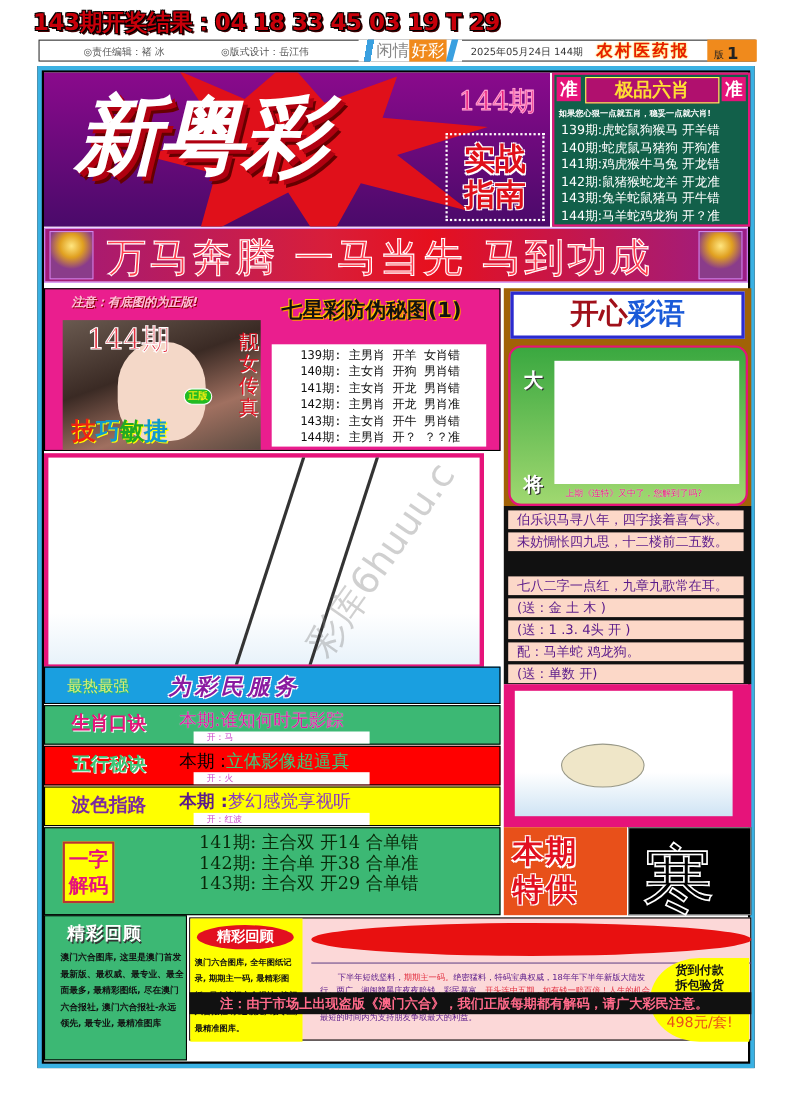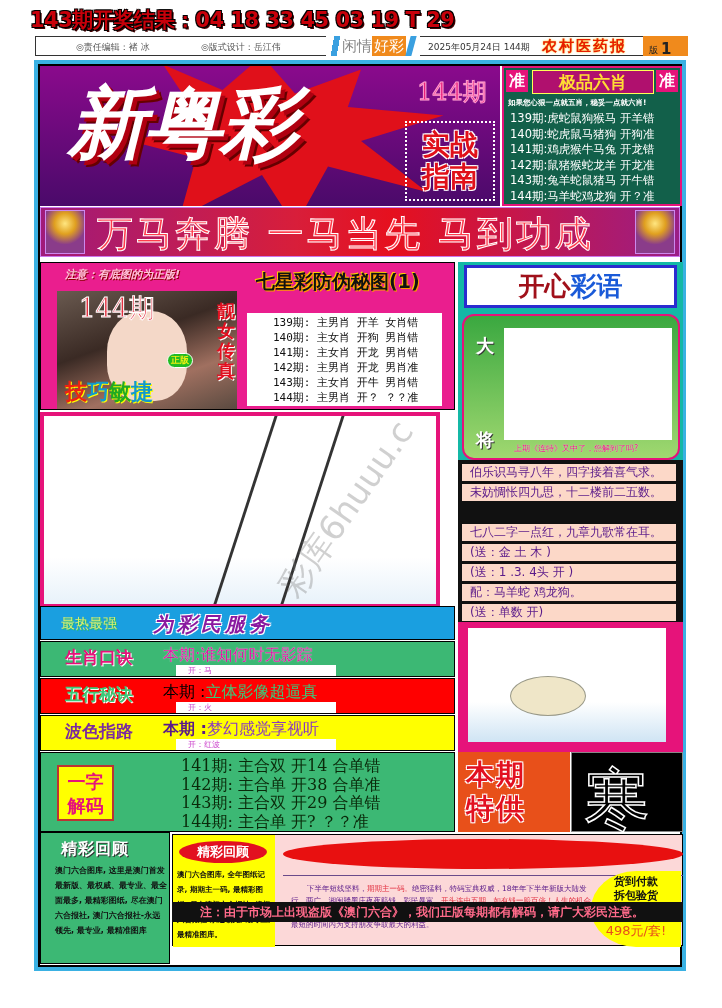--- a/index.html
+++ b/index.html
@@ -39,30 +39,30 @@
 #slogan{left:40px;top:207px;width:640px;height:50px;background:linear-gradient(90deg,#a01a7a,#d81e3a 40%,#e6101e 55%,#9a1e86);border:1px solid #c7e}
 #slogan .buddha{position:absolute;top:2px;width:40px;height:44px;border:1px solid #c8e;background:radial-gradient(circle at 50% 30%,#ffe680 0,#e0a020 30%,#8a3c8a 60%)}
 #slogan .buddha.l{left:4px}#slogan .buddha.r{right:4px}
 #slogan .txt{position:absolute;left:56px;top:2px;font-size:36px;color:#ff3c4c;font-family:"DejaVu Serif",serif;letter-spacing:3px;white-space:nowrap;-webkit-text-stroke:1px #fff}
 
 #fax{left:40px;top:262px;width:415px;height:148px;background:#ea1e8e;border:1px solid #000}
 #fax .notice{position:absolute;left:24px;top:4px;font-size:11px;font-weight:bold;color:#ffc0d8;font-style:italic;text-shadow:1px 1px 0 #800}
 #fax .photo{position:absolute;left:16px;top:28px;width:180px;height:118px;background:linear-gradient(160deg,#6a5a50,#3a2a24 40%,#a07060 70%,#5a4a40)}
 #fax .photo .face{position:absolute;left:50px;top:20px;width:80px;height:90px;border-radius:45% 45% 40% 40%;background:#f4d8c8}
 #fax .photo .p144{position:absolute;left:22px;top:0;font-size:26px;color:#e23040;font-family:"DejaVu Serif",serif;-webkit-text-stroke:1px #fff}
-#fax .photo .vtxt{position:absolute;right:0;top:10px;width:20px;font-size:18px;font-weight:bold;color:#e21020;line-height:20px;text-shadow:1px 1px 0 #fff}
+#fax .photo .vtxt{position:absolute;right:0;top:10px;width:20px;font-size:18px;font-weight:normal;color:#e21020;line-height:20px;text-shadow:1px 1px 0 #fff}
 #fax .photo .skill{position:absolute;left:8px;bottom:2px;font-size:22px;font-weight:bold;color:#e21;text-shadow:1px 1px 0 #ff0}
 #fax .photo .skill span:nth-child(2){color:#19c}
 #fax .photo .skill span:nth-child(3){color:#2a2}
 #fax .photo .skill span:nth-child(4){color:#19c}
 #fax .photo .badge{position:absolute;left:110px;top:62px;padding:0 3px;border-radius:8px;background:#2b2;color:#ee1;font-size:9px;font-weight:bold;border:1px solid #fff}
 #fax .qtitle{position:absolute;left:215px;top:6px;font-size:19px;font-weight:bold;color:#111;text-shadow:1px 1px 0 #f90,-1px -1px 0 #fc0}
 #fax .table{position:absolute;left:206px;top:50px;width:195px;height:93px;background:#fff;font-size:11px;line-height:15px;padding:2px 0 0 26px;color:#111;white-space:nowrap;font-family:"DejaVu Sans Mono",monospace}
 
-#happy{left:458px;top:262px;width:225px;height:198px;background:#14b8a6}
+#happy{left:458px;top:262px;width:225px;height:198px;background:#a16207}
 #happy .hd{position:absolute;left:6px;top:3px;width:213px;height:43px;background:#fff;border:3px solid #2b2bd0;font-size:26px;font-weight:bold;text-align:center;line-height:36px}
 #happy .hd .a{color:#a0101a}#happy .hd .b{color:#1a5ad8}
 #happy .pic{position:absolute;left:4px;top:52px;width:218px;height:146px;background:linear-gradient(180deg,#3aa840,#a0d870);border:2px solid #e6137a;border-radius:12px}
 #happy .pic .big{position:absolute;left:12px;font-size:18px;color:#fff;font-weight:bold;text-shadow:1px 1px 0 #333}
 #happy .pic .cap{position:absolute;left:50px;bottom:4px;font-size:8px;color:#e6137a;text-shadow:0 0 1px #fff}
 #happy .pic .img{position:absolute;left:40px;top:12px;width:168px;height:112px;background:#fff}
 
 #poem{left:458px;top:460px;width:225px;height:162px;background:#111}
 #poem .row{position:absolute;left:4px;width:214px;height:17px;background:#fcd8c8;font-size:12px;color:#5a1a8a;padding-left:8px;line-height:17px;white-space:nowrap}
 
@@ -84,21 +84,21 @@
 #svc1 .lbl{color:#e6137a;text-shadow:1px 1px 0 #fff}
 #svc1 .cur{color:#d81aa0;text-shadow:0 0 1px #fff}
 #svc2 .lbl{color:#3cc878;text-shadow:1px 1px 0 #fff}
 #svc2 .cur{color:#3cc878}
 #svc2 .cur .k{color:#000}
 #svc3 .lbl{color:#7a2aa0}
 #svc3 .cur{color:#8a3ac0}
 #svc3 .cur .k{color:#5a1a8a;font-weight:bold}
 
 #decode{left:40px;top:752px;width:415px;height:80px;background:#3cb874;border:1px solid #000}
-#decode .box{position:absolute;left:16px;top:12px;width:57px;height:56px;background:#ff0;border:2px solid #b33;color:#e6137a;font-weight:bold;text-align:center;font-size:18px;line-height:24px;padding-top:3px}
+#decode .box{position:absolute;left:16px;top:12px;width:47px;height:56px;background:#ff0;border:2px solid #b33;color:#e6137a;font-weight:bold;text-align:center;font-size:18px;line-height:24px;padding-top:3px}
 #decode .rows{position:absolute;left:140px;top:4px;font-size:16px;line-height:18.5px;color:#0a2a0a;white-space:nowrap;font-family:"DejaVu Serif",serif}
 
 #monkey{left:458px;top:622px;width:225px;height:130px;background:#e6137a}
 #monkey .img{position:absolute;left:10px;top:6px;width:198px;height:114px;background:linear-gradient(180deg,#fff 65%,#cfe4f4)}
 #monkey .rock{position:absolute;left:42px;top:48px;width:76px;height:40px;border-radius:50%;background:#efe6c8;border:1px solid #998}
 
 #special{left:458px;top:752px;width:112px;height:80px;background:#e8501a}
 #special .t{position:absolute;left:8px;top:6px;font-size:28px;font-weight:bold;color:#e21020;line-height:34px;text-shadow:1px 1px 0 #fff,-1px -1px 0 #fff,1px -1px 0 #fff,-1px 1px 0 #fff;letter-spacing:2px}
 #char{left:571px;top:752px;width:112px;height:80px;background:#000;border:1px solid #888}
 #char .c{position:absolute;left:12px;top:2px;font-size:66px;color:#000;-webkit-text-stroke:1.5px #fff;font-family:"DejaVu Serif",serif}
@@ -244,21 +244,20 @@
 
 <div id="decode" class="abs">
   <div class="box">
     <div>一字</div>
     <div>解码</div>
   </div>
   <div class="rows">
     <div>141期: 主合双  开14  合单错</div>
     <div>142期: 主合单  开38  合单准</div>
     <div>143期: 主合双  开29  合单错</div>
-    <div>144期: 主合单  开?  ？？准</div>
   </div>
 </div>
 
 <div id="monkey" class="abs">
   <div class="img">
       <div class="rock"></div>
     </div>
 </div>
 
 <div id="special" class="abs">

